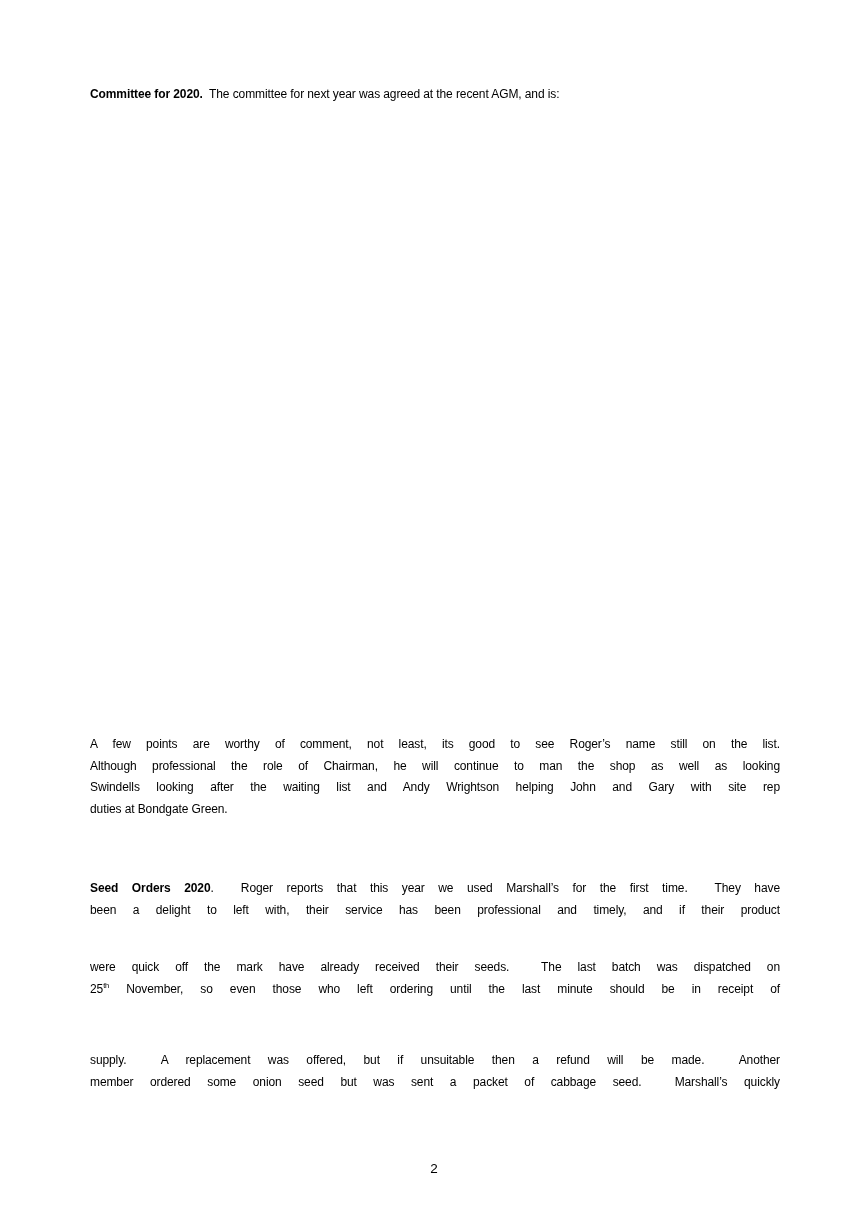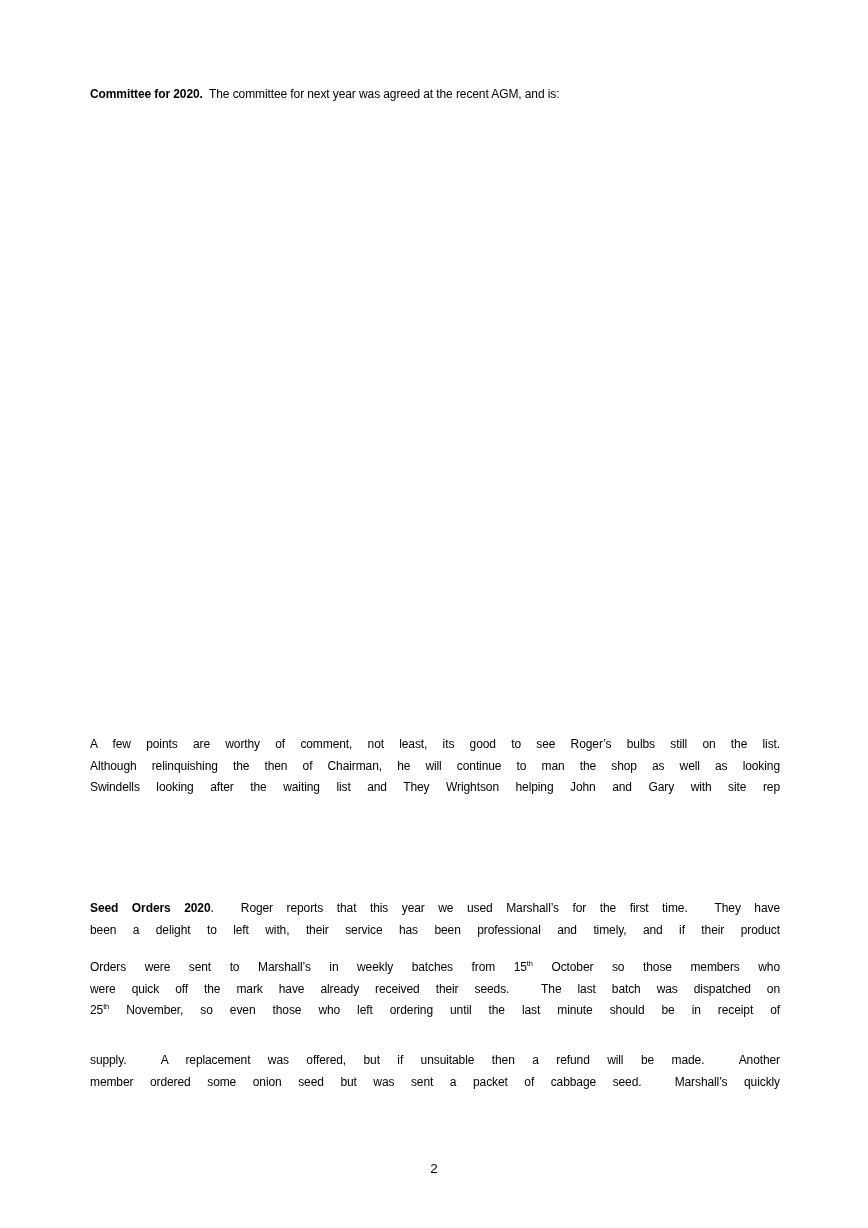--- a/index.html
+++ b/index.html
@@ -35,21 +35,21 @@
   .para b {
     font-weight: 700;
   }
   sup {
     font-size: 0.62em;
     line-height: 0;
     vertical-align: super;
   }
   .p-committee { top: 84px; }
   .p-comments  { top: 734px; }
-  .p-seed      { top: 898px; }
+  .p-seed      { top: 878px; }
   .p-batches   { top: 957px; }
   .p-issues    { top: 1050px; }
   .page-footer {
     position: absolute;
     left: 0;
     right: 0;
     top: 1158px;
     text-align: center;
     font-size: 13.5px;
     line-height: 21px;
@@ -58,32 +58,32 @@
 </style>
 </head>
 <body>
 
 <div class="page">
   <div class="para p-committee">
       <div class="line last"><b>Committee for 2020.</b>&nbsp; The committee for next year was agreed at the recent AGM, and is:</div>
     </div>
 
   <div class="para p-comments">
-      <div class="line">A few points are worthy of comment, not least, its good to see Roger’s bulbs still on the list.</div>
-      <div class="line">Although relinquishing the then of Chairman, he will continue to man the shop as well as looking</div>
-      <div class="line">Swindells looking after the waiting list and They Wrightson helping John and Gary with site rep</div>
+      <div class="line">A few points are worthy of comment, not least, its good to see Roger’s name still on the list.</div>
+      <div class="line">Although professional the role of Chairman, he will continue to man the shop as well as looking</div>
+      <div class="line">Swindells looking after the waiting list and Andy Wrightson helping John and Gary with site rep</div>
+      <div class="line last">duties at Bondgate Green.</div>
     </div>
 
   <div class="para p-seed">
       <div class="line"><b>Seed Orders 2020</b>.&nbsp; Roger reports that this year we used Marshall’s for the first time.&nbsp; They have</div>
       <div class="line">been a delight to left with, their service has been professional and timely, and if their product</div>
     </div>
 
   <div class="para p-batches">
-      <div class="line">Orders were sent to Marshall’s in weekly batches from 15<sup>th</sup> October so those members who</div>
       <div class="line">were quick off the mark have already received their seeds.&nbsp; The last batch was dispatched on</div>
       <div class="line">25<sup>th</sup> November, so even those who left ordering until the last minute should be in receipt of</div>
     </div>
 
   <div class="para p-issues">
       <div class="line">supply.&nbsp; A replacement was offered, but if unsuitable then a refund will be made.&nbsp; Another</div>
       <div class="line">member ordered some onion seed but was sent a packet of cabbage seed.&nbsp; Marshall’s quickly</div>
     </div>
 
   <div class="page-footer">2</div>

